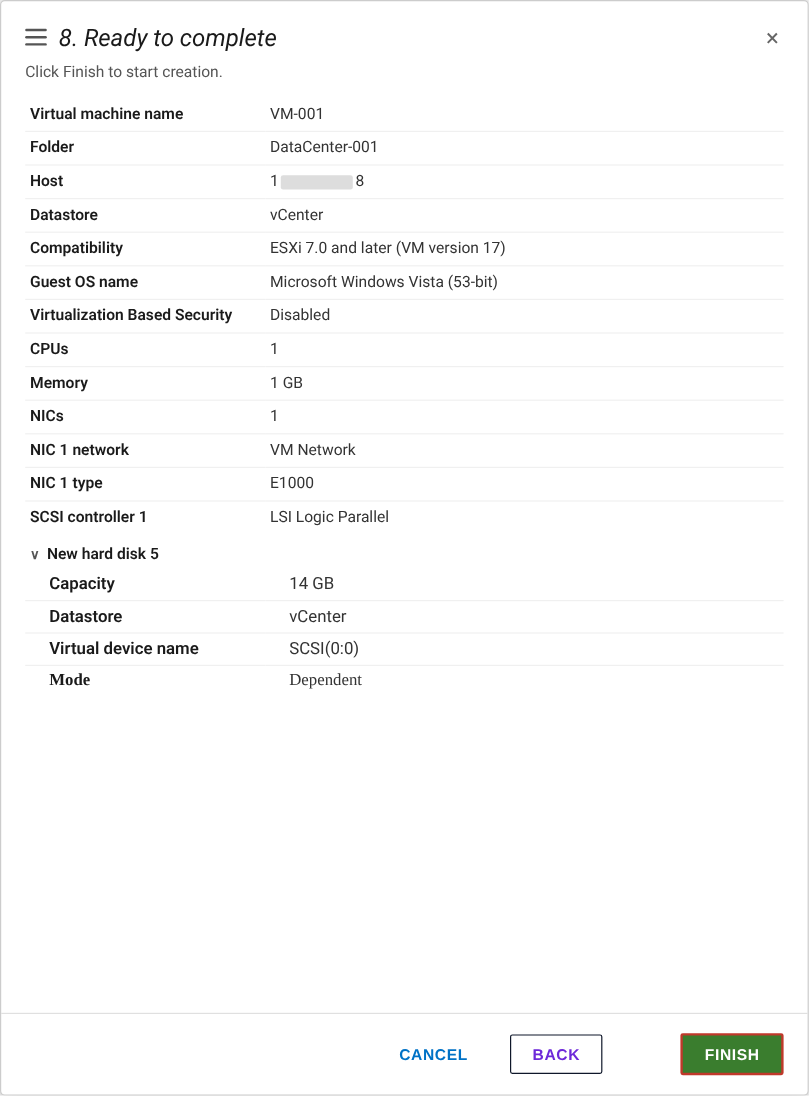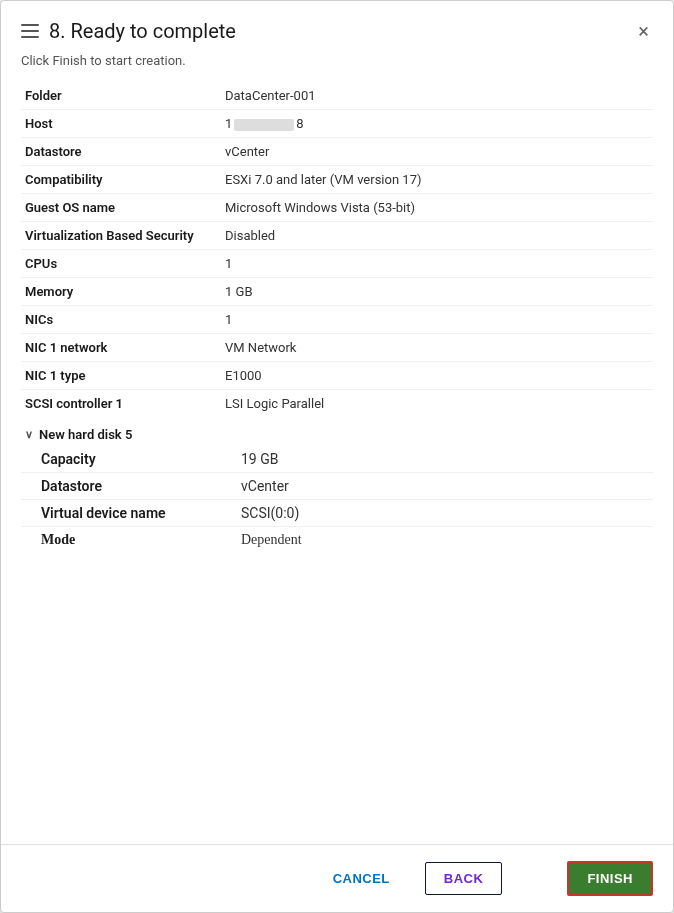--- a/index.html
+++ b/index.html
@@ -26,20 +26,21 @@
       display: flex;
       align-items: center;
       justify-content: space-between;
       padding: 18px 20px 6px 20px;
       border-bottom: none;
     }
     .header-left {
       display: flex;
       align-items: center;
       gap: 10px;
+      font-style: italic;
     }
     .hamburger-icon {
       display: flex;
       flex-direction: column;
       gap: 4px;
       cursor: pointer;
     }
     .hamburger-icon span {
       display: block;
       width: 18px;
@@ -196,20 +197,24 @@
       <h2 class="dialog-title">8. Ready to complete</h2>
     </div>
     <span class="close-icon">×</span>
   </div>
   <div class="subtitle">Click Finish to start creation.</div>
 
   <div class="dialog-body">
     <table class="info-table">
       <tbody id="summary-rows">
           <tr>
+            <td class="label-col">Virtual machine name</td>
+            <td class="value-col">VM-001</td>
+          </tr>
+          <tr>
             <td class="label-col">Folder</td>
             <td class="value-col">DataCenter-001</td>
           </tr>
           <tr>
             <td class="label-col">Host</td>
             <td class="value-col"><span>1<span class="host-blur"></span>8</span></td>
           </tr>
           <tr>
             <td class="label-col">Datastore</td>
             <td class="value-col">vCenter</td>
@@ -255,21 +260,21 @@
 
     <div class="section-header">
       <span class="chevron-icon">∨</span>
       <span>New hard disk 5</span>
     </div>
 
     <table class="nested-table">
       <tbody id="hard-disk-rows">
           <tr>
             <td class="label-col">Capacity</td>
-            <td class="value-col">19 GB</td>
+            <td class="value-col">14 GB</td>
           </tr>
           <tr>
             <td class="label-col">Datastore</td>
             <td class="value-col">vCenter</td>
           </tr>
           <tr>
             <td class="label-col">Virtual device name</td>
             <td class="value-col">SCSI(0:0)</td>
           </tr>
           <tr>

